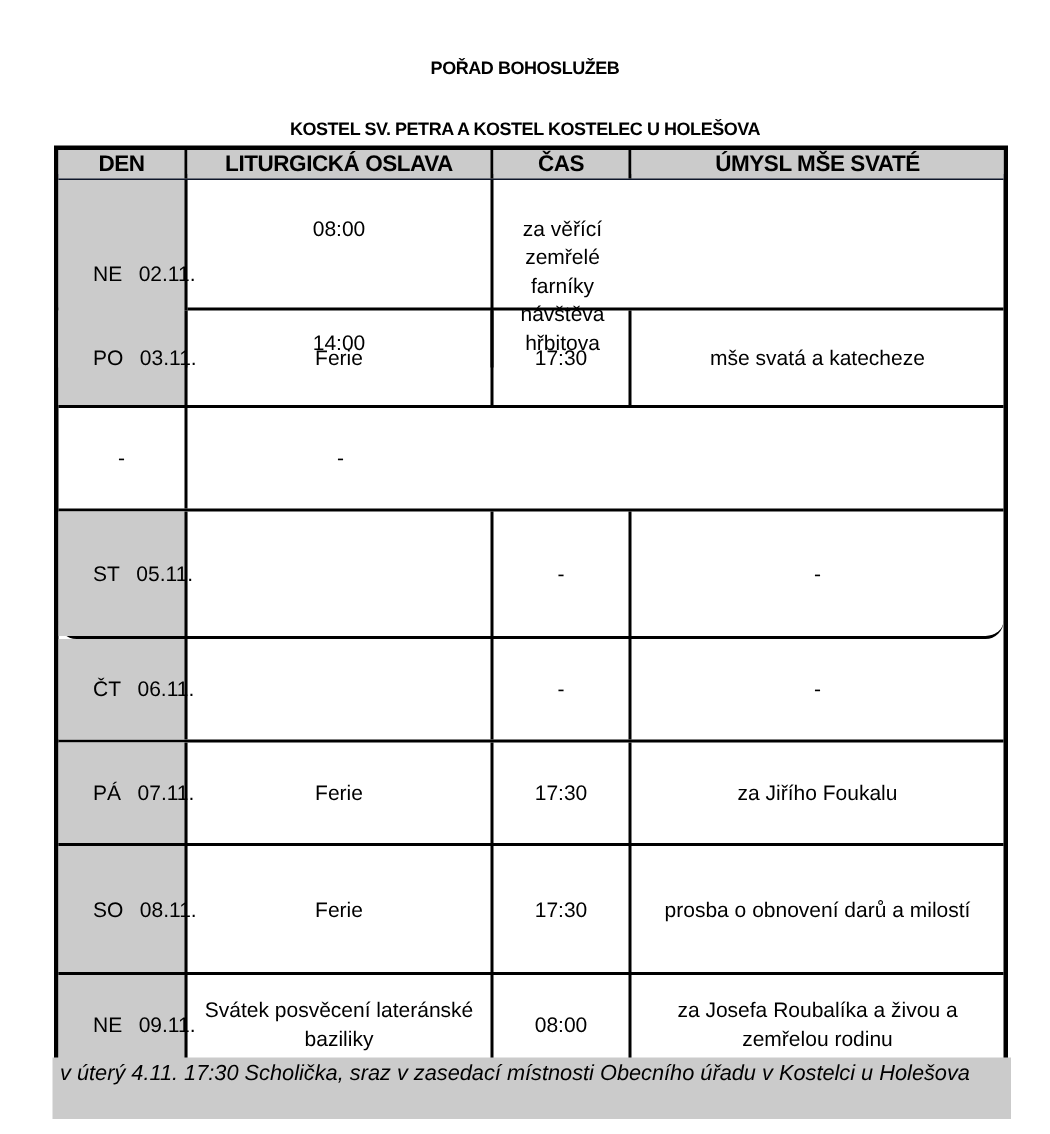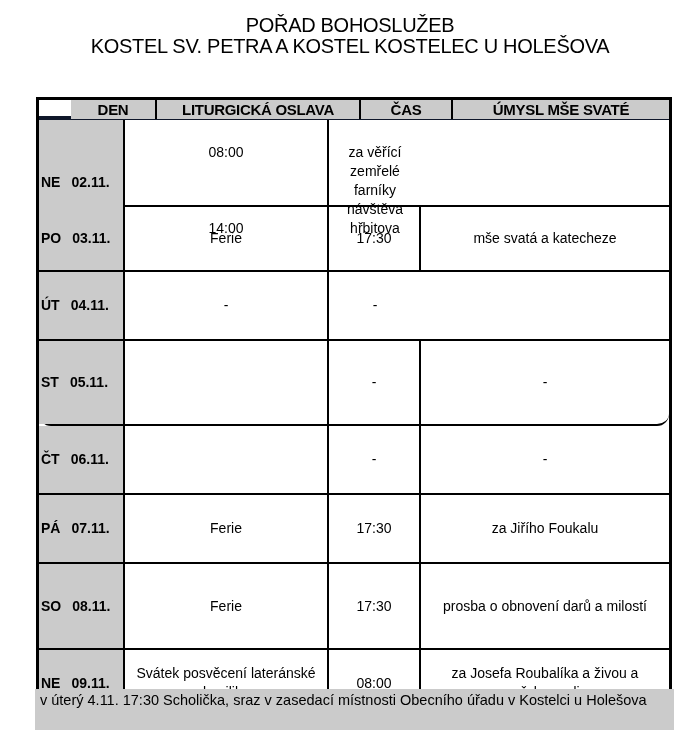--- a/index.html
+++ b/index.html
@@ -8,80 +8,81 @@
     width: 700px; height: 756px;
     font-family: "Liberation Sans", sans-serif;
     color: #000;
     overflow: hidden;
   }
   .page { position: relative; width: 700px; height: 756px; background: #fff; }
 
   
   .titles { position: absolute; top: 15px; left: 0; width: 700px; text-align: center; }
   .title-main, .title-sub {
-    font-weight: normal; font-size: 20px; line-height: 21px; letter-spacing: -0.3px;
+    font-weight: bold; font-size: 12px; line-height: 21px; letter-spacing: -0.3px; margin-top: 20px;
   }
   .title-date { font-size: 14px; line-height: 18px; margin-top: 3px; }
 
   
   .schedule {
     position: absolute; top: 97px; left: 36px; width: 636px;
     border: 3px solid #000;
     background: #fff;
   }
   .trow {
     display: grid;
     grid-template-columns: 86px 204px 92px 1fr;
     border-bottom: 2px solid #000;
   }
   .trow:last-child { border-bottom: none; }
-  .trow.header-row { border-bottom: 4px solid #0f172a; height: 20px; padding-left: 32px; }
+  .trow.header-row { border-bottom: 4px solid #0f172a; height: 20px; }
   .cell {
     border-right: 2px solid #000;
     display: flex; align-items: center; justify-content: center;
     text-align: center;
     font-size: 14px; line-height: 19px;
     padding: 2px 6px;
     min-width: 0;
   }
   .cell:last-child { border-right: none; }
   .hcell {
     background: #cbcbcb;
     font-weight: bold; font-size: 15px; letter-spacing: -0.3px;
     padding: 0 2px;
   }
   .day-cell {
     background: #cbcbcb;
-    font-weight: bold;
+    font-weight: normal;
     justify-content: flex-start;
-    padding-left: 2px;
+    padding-left: 23px;
     gap: 11px;
   }
   .multi {
     flex-direction: column;
     justify-content: space-between;
     padding-top: 23px; padding-bottom: 7px;
     align-items: center;
   }
   .r0 { height: 87px; }
   .r1 { height: 65px; }
   .r2 { height: 69px; }
   .r3 { height: 85px; border-radius: 12px; }
   .r4 { height: 69px; }
   .r5 { height: 69px; }
   .r6 { height: 86px; }
   .r7 { height: 66px; }
 
   
   .footer {
-    position: absolute; top: 689px; left: 35px; width: 639px;
+    position: absolute; top: 705px; left: 35px; width: 639px;
     background: #cbcbcb;
     font-size: 14.5px; line-height: 19px;
     padding: 2px 5px 3px 5px;
     min-height: 41px;
+    font-style: italic;
   }
 </style>
 </head>
 <body>
 
 <div class="page">
 
   <div class="titles">
     <div class="title-main">POŘAD BOHOSLUŽEB</div>
     <div class="title-sub">KOSTEL SV. PETRA A KOSTEL KOSTELEC U HOLEŠOVA</div>
@@ -121,24 +122,20 @@
       </div>
       <div class="cell">
         <div>17:30</div>
       </div>
       <div class="cell">
         <div>mše svatá a katecheze</div>
       </div>
     </div>
 
     <div class="trow r2">
-      <div class="cell day-cell">
-        <span>ÚT</span>
-        <span>04.11.</span>
-      </div>
       <div class="cell">
         <div>-</div>
       </div>
       <div class="cell">
         <div>-</div>
       </div>
     </div>
 
     <div class="trow r3">
       <div class="cell day-cell">

